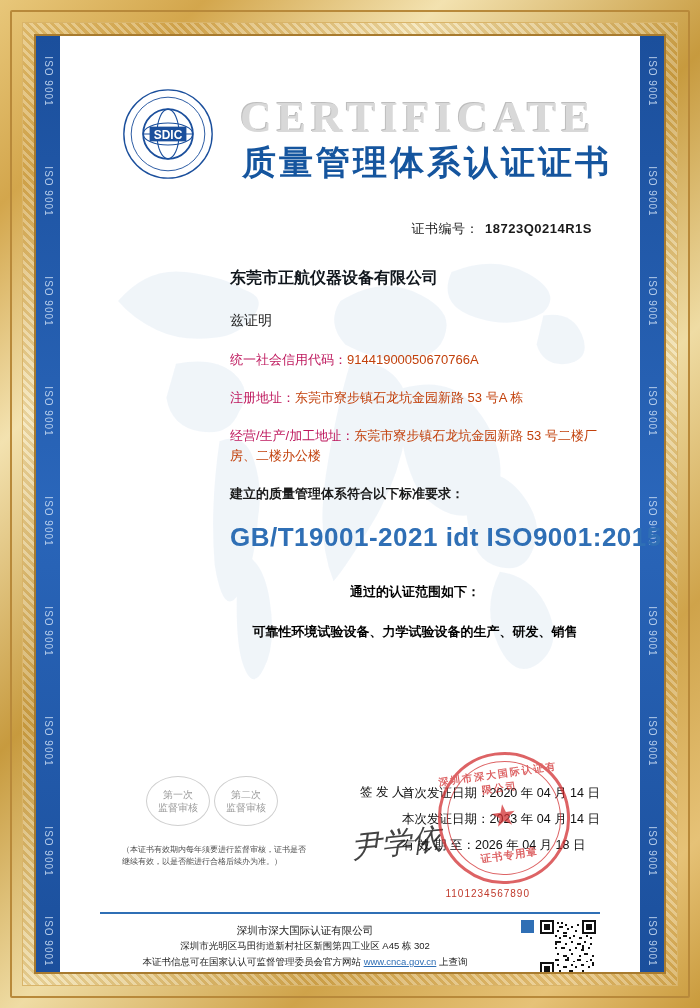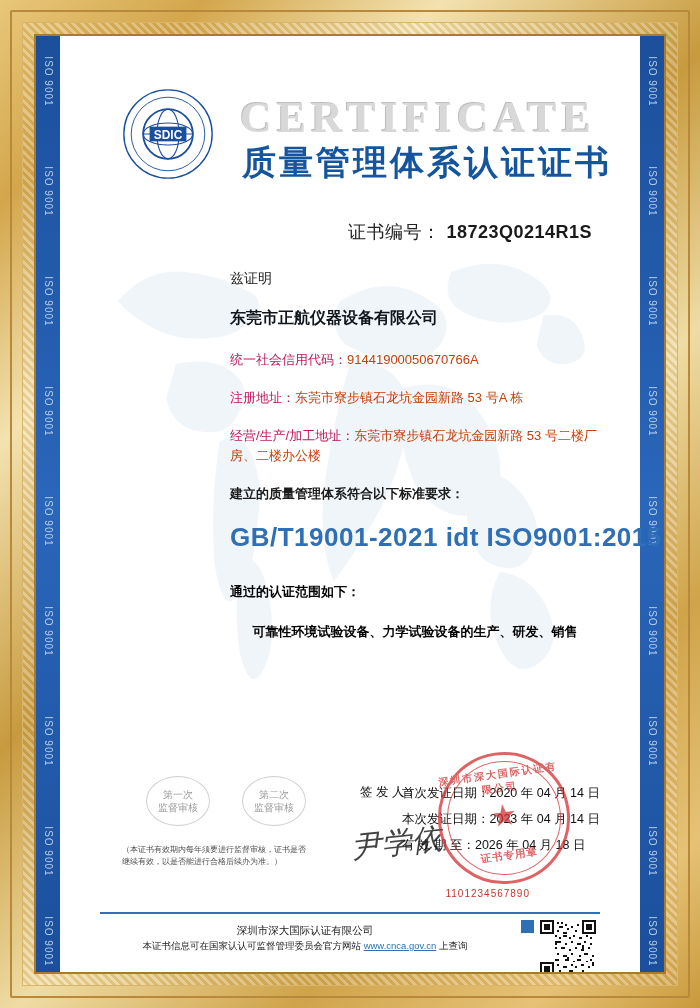--- a/index.html
+++ b/index.html
@@ -122,21 +122,21 @@
     letter-spacing: 3px;
     color: #15559e;
     white-space: nowrap;
   }
 
   
   .cert-no {
     position: absolute;
     right: 48px;
     top: 184px;
-    font-size: 18px;
+    font-size: 13px;
     color: #1a1a1a;
     letter-spacing: .5px;
   }
   .cert-no .label { color: #222; }
   .cert-no .value { font-weight: bold; margin-left: 6px; }
 
   
   .body-block {
     position: absolute;
     left: 170px;
@@ -156,30 +156,30 @@
   .ln .val { color: #c2410c; }
   .standard {
     color: #2f6fb5;
     font-family: "Liberation Sans", sans-serif;
     font-size: 26px;
     font-weight: bold;
     letter-spacing: .5px;
     margin: 12px 0 30px 0;
     white-space: nowrap;
   }
-  .scope-title { font-weight: bold; font-size: 13px; margin-bottom: 22px; }
+  .scope-title { font-weight: bold; font-size: 13px; margin-bottom: 22px; text-align: center; }
   .scope-body { font-weight: bold; font-size: 13px; text-align: center; }
 
   
   .audit-circles {
     position: absolute;
     left: 86px;
     top: 740px;
     display: flex;
-    gap: 32px;
+    gap: 4px;
   }
   .audit-circle {
     width: 62px; height: 48px;
     border: 1px solid #cfcfcf;
     border-radius: 50%;
     color: #9a9a9a;
     font-size: 10px;
     line-height: 13px;
     display: flex;
     flex-direction: column;
@@ -389,22 +389,22 @@
         </svg>
         <div class="title-en">CERTIFICATE</div>
         <div class="title-cn">质量管理体系认证证书</div>
       </div>
 
       <div class="cert-no">
         <span class="label">证书编号：</span><span class="value">18723Q0214R1S</span>
       </div>
 
       <div class="body-block">
+        <div class="ln company">东莞市正航仪器设备有限公司</div>
         <div class="ln intro">兹证明</div>
-        <div class="ln company">东莞市正航仪器设备有限公司</div>
 
         <div class="ln">
           <span class="lbl">统一社会信用代码：</span><span class="val">91441900050670766A</span>
         </div>
 
         <div class="ln">
           <span class="lbl">注册地址：</span><span class="val">东莞市寮步镇石龙坑金园新路 53 号A 栋</span>
         </div>
 
         <div class="ln">
@@ -446,20 +446,21 @@
         <div class="seal-bottom">证书专用章</div>
       </div>
       <div class="serial">1101234567890</div>
 
       <div class="footnote">（本证书有效期内每年须要进行监督审核，证书是否继续有效，以是否能进行合格后续办为准。）</div>
 
       <div class="bottom-rule"></div>
 
       <div class="footer">
         <div class="org">深圳市深大国际认证有限公司</div>
+        <div>深圳市光明区马田街道新村社区新围第四工业区 A45 栋 302</div>
         <div>
           <span>本证书信息可在国家认认可监督管理委员会官方网站</span>
           <span class="link">www.cnca.gov.cn</span>
           <span>上查询</span>
         </div>
       </div>
 
       <div class="blue-sq"></div>
 
       <svg class="qr" viewBox="0 0 29 29" shape-rendering="crispEdges">

